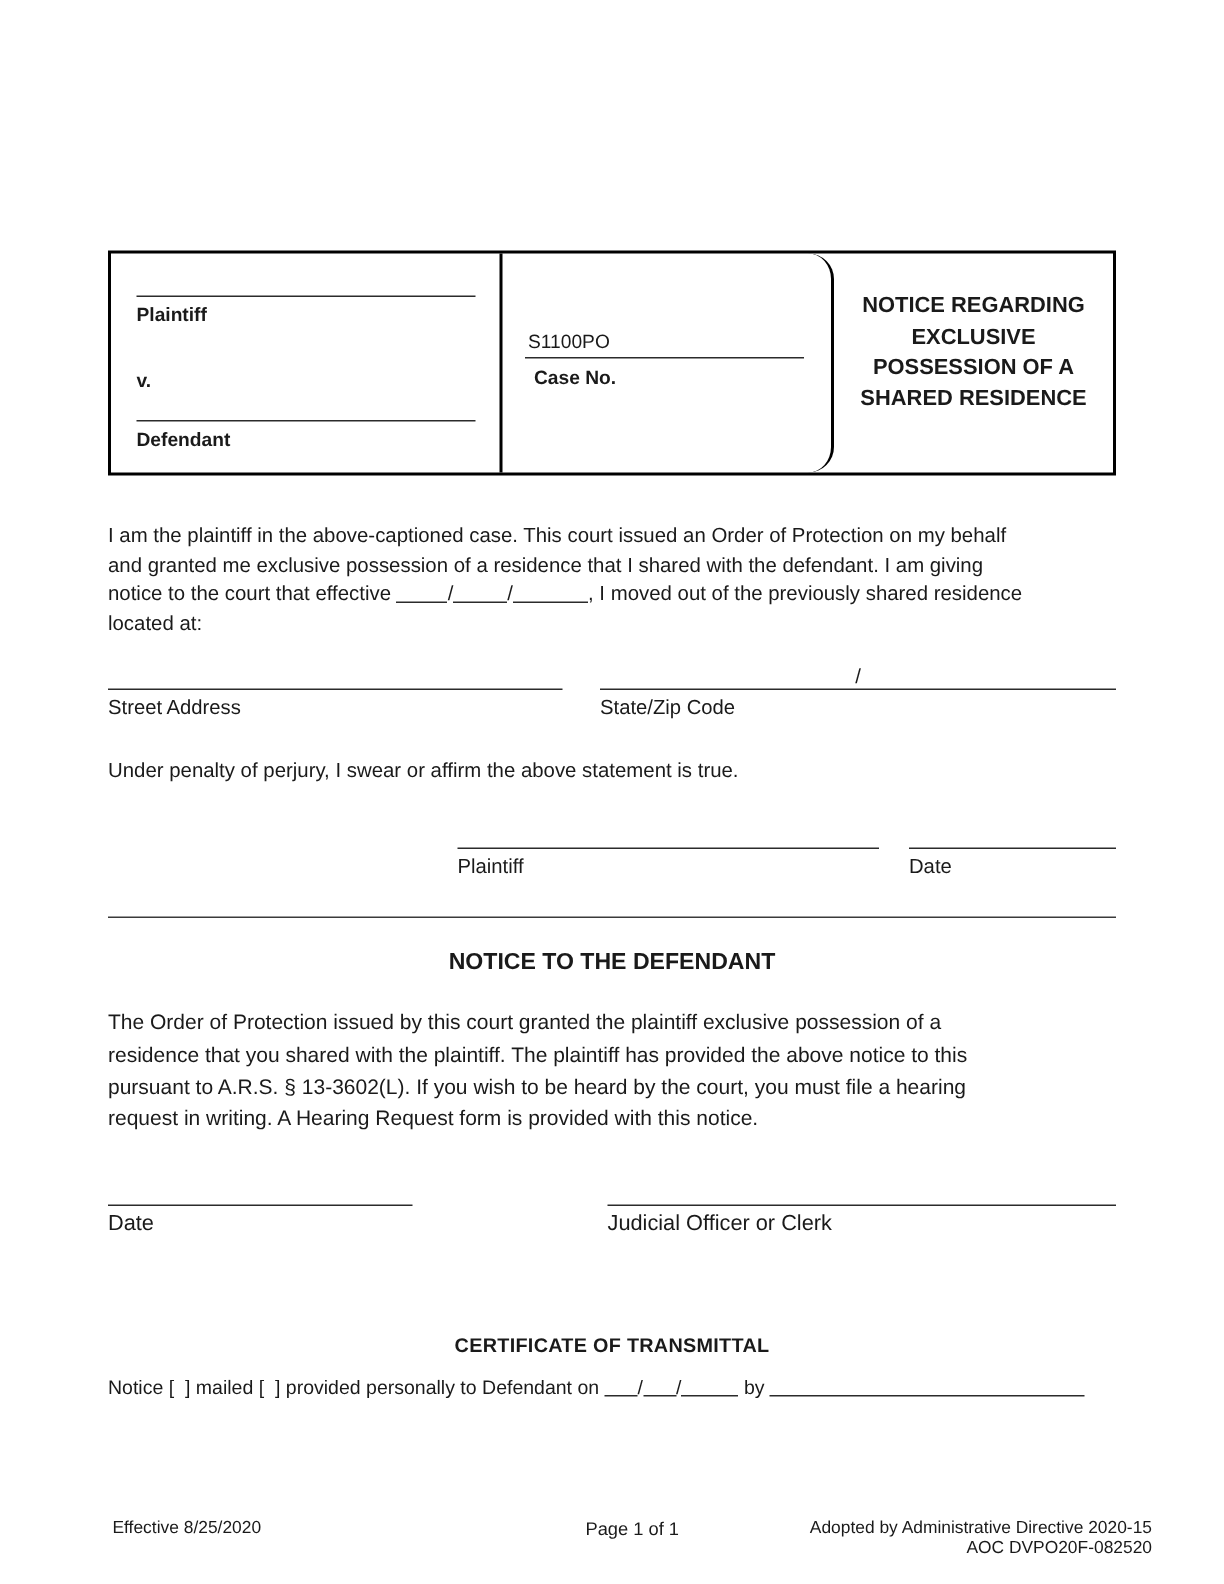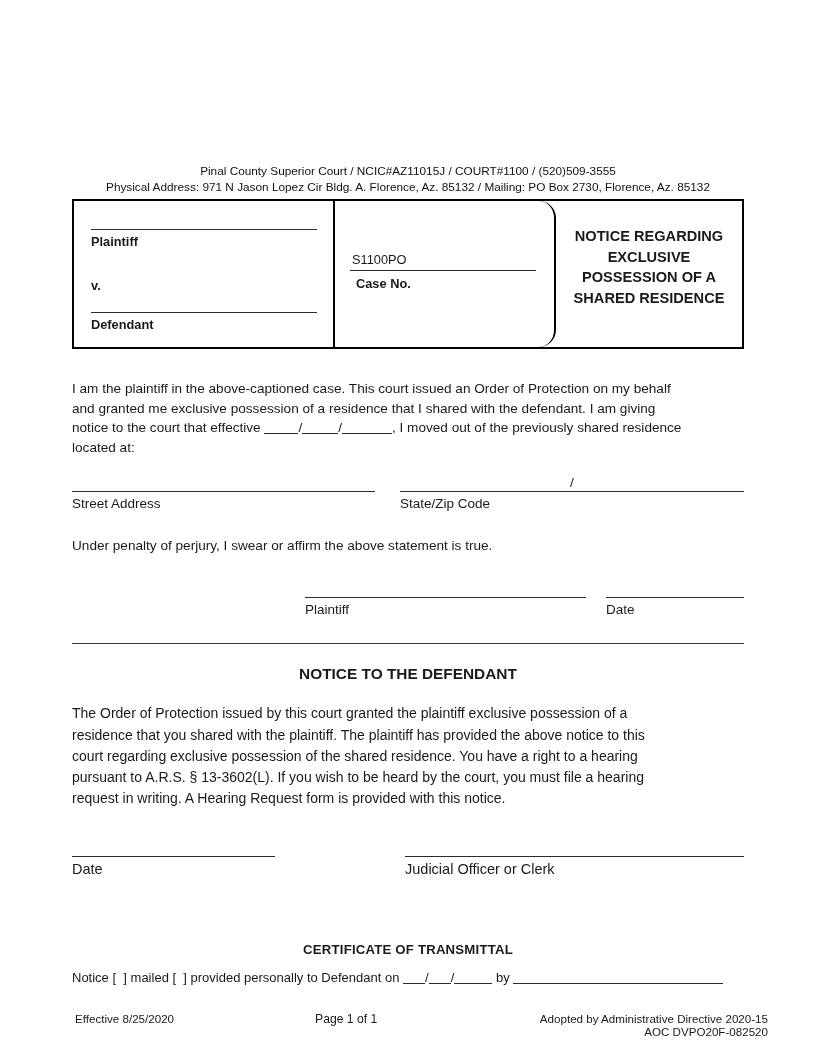--- a/index.html
+++ b/index.html
@@ -67,33 +67,29 @@
   .s-officer { flex: 1; }
   .sig-row2 .slabel { font-size: 14.5px; line-height: 18px; }
 
   .transmittal-heading { margin-top: 64px; text-align: center; font-weight: bold; font-size: 13.2px; line-height: 15px; letter-spacing: 0.2px; }
   .transmittal-line { margin-top: 13px; font-size: 13px; line-height: 16px; white-space: nowrap; }
   .bracket { white-space: pre; }
   .tb22 { width: 22px; } .tb38 { width: 38px; } .tb-long { width: 210px; }
 
   .footer { position: absolute; left: 75px; right: 48px; bottom: 18px; display: flex; align-items: flex-start; font-size: 11.6px; line-height: 12.5px; }
   .footer-left { width: 240px; }
-  .footer-center { flex: 1; font-size: 12.2px; }
+  .footer-center { flex: 1; text-align: center; font-size: 12.2px; }
   .footer-right { width: 240px; text-align: right; }
 </style>
 </head>
 <body>
 
 <div class="page">
   <div class="content">
 
-    <div class="court-header">
-      <div>Pinal County Superior Court / NCIC#AZ11015J / COURT#1100 / (520)509-3555</div>
-      <div>Physical Address: 971 N Jason Lopez Cir Bldg. A. Florence, Az. 85132 / Mailing: PO Box 2730, Florence, Az. 85132</div>
-    </div>
 
     <div class="caption-box">
       <div class="caption-cell cell-parties">
         <div class="party-line"></div>
         <div class="bold-label plaintiff-label">Plaintiff</div>
         <div class="bold-label versus-label">v.</div>
         <div class="party-line party-line2"></div>
         <div class="bold-label defendant-label">Defendant</div>
       </div>
       <div class="caption-cell cell-case">
@@ -138,21 +134,20 @@
       </div>
     </div>
 
     <div class="divider"></div>
 
     <div class="notice-heading">NOTICE TO THE DEFENDANT</div>
 
     <div class="para2">
       <div class="pline">The Order of Protection issued by this court granted the plaintiff exclusive possession of a</div>
       <div class="pline">residence that you shared with the plaintiff. The plaintiff has provided the above notice to this</div>
-      <div class="pline">court regarding exclusive possession of the shared residence. You have a right to a hearing</div>
       <div class="pline">pursuant to A.R.S. § 13-3602(L). If you wish to be heard by the court, you must file a hearing</div>
       <div class="pline">request in writing. A Hearing Request form is provided with this notice.</div>
     </div>
 
     <div class="sig-row sig-row2">
       <div class="sig-field s-date2">
         <div class="sline"></div>
         <div class="slabel">Date</div>
       </div>
       <div class="sig-field s-officer">

